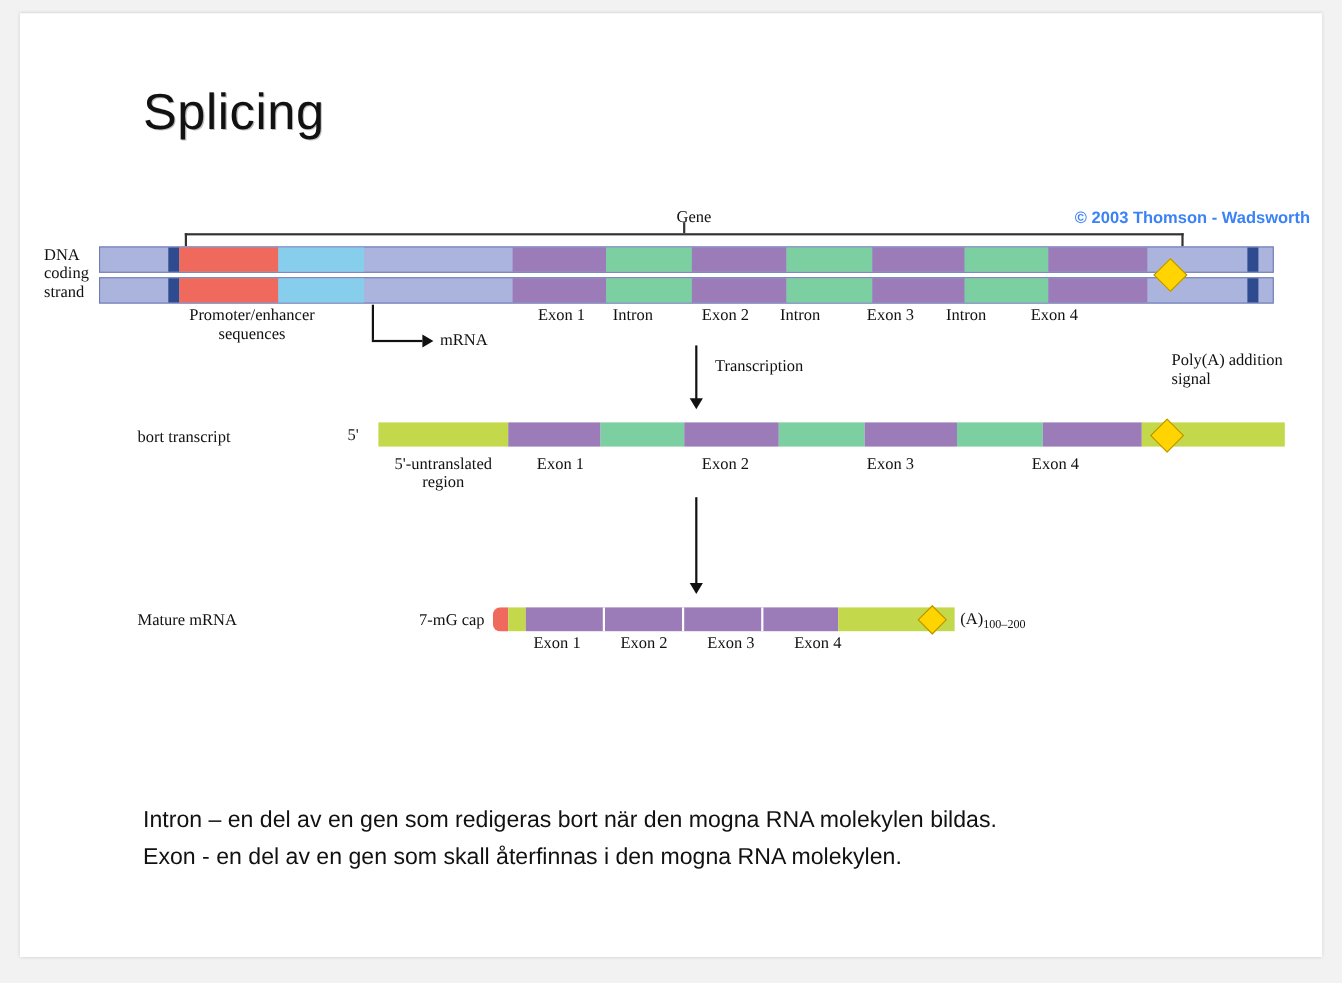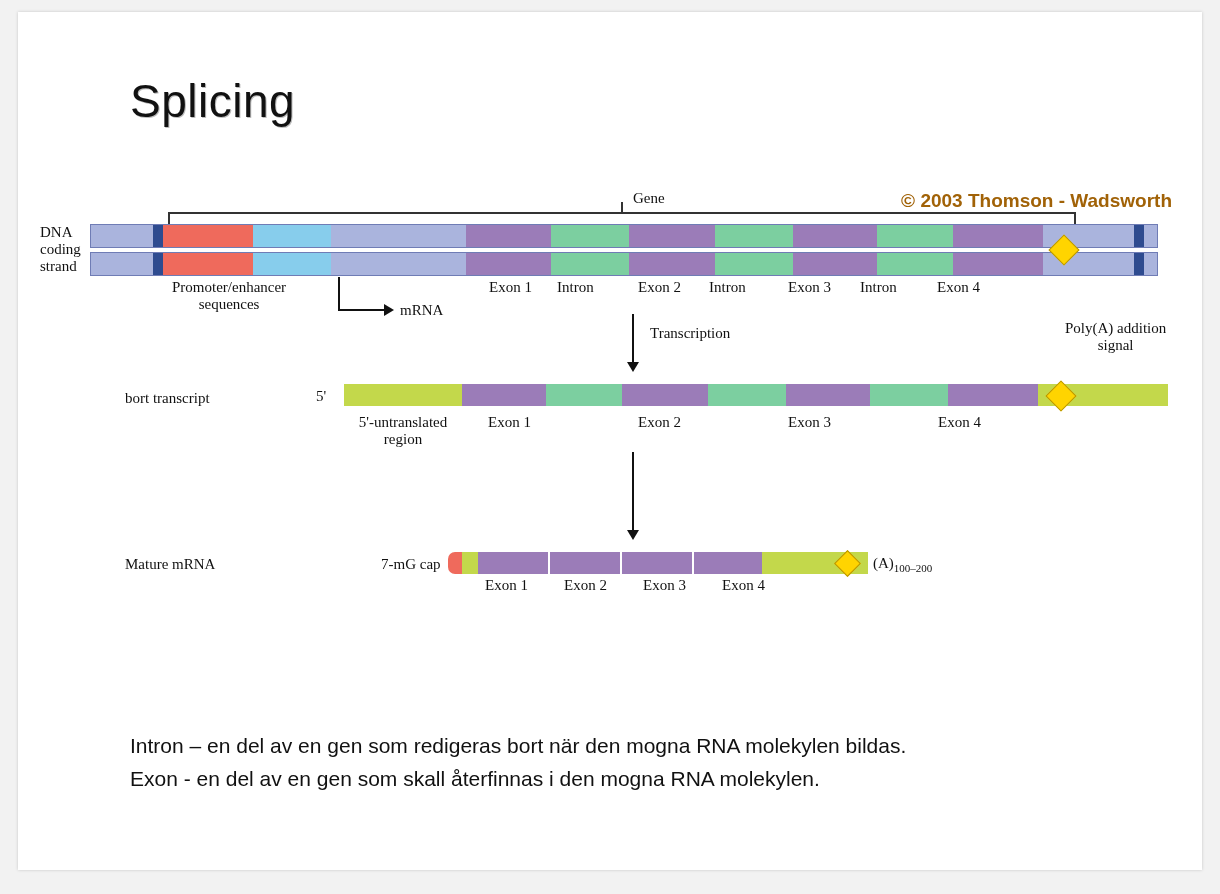--- a/index.html
+++ b/index.html
@@ -44,26 +44,26 @@
   .fig-label {
     position: absolute;
     font-family: "Liberation Serif", serif;
     font-size: 15px;
     color: #111;
     line-height: 1.12;
     white-space: pre;
   }
   .copyright {
     position: absolute;
-    right: 30px;
+    right: 11px;
     top: 28px;
     font-family: "Liberation Sans", sans-serif;
-    font-size: 19px;
+    font-size: 15px;
     font-weight: bold;
-    color: #a16207;
+    color: #3b82f6;
   }
 
   
   .dna {
     position: absolute;
     left: 72px;
     top: 62px;
     width: 1068px;
     height: 52px;
   }
@@ -184,21 +184,21 @@
   <div class="figure">
 
     <div class="copyright">© 2003 Thomson - Wadsworth</div>
 
     <div class="fig-label" style="left:22px; top:62px;">DNA
 coding
 strand</div>
 
     <div class="brace" style="left:150px; top:50px; width:908px;"></div>
     <div class="brace-stem" style="left:603px; top:40px;"></div>
-    <div class="fig-label" style="left:615px; top:28px;">Gene</div>
+    <div class="fig-label" style="left:597px; top:28px;">Gene</div>
 
     <div class="dna">
       <div class="strand top">
         <div class="seg darkblue" style="left:62px; width:10px;"></div>
         <div class="seg red" style="left:72px; width:90px;"></div>
         <div class="seg lblue" style="left:162px; width:78px;"></div>
         <div class="seg purple" style="left:375px; width:85px;"></div>
         <div class="seg green" style="left:460px; width:78px;"></div>
         <div class="seg purple" style="left:538px; width:86px;"></div>
         <div class="seg green" style="left:624px; width:78px;"></div>
@@ -236,21 +236,21 @@
 
     <div class="arrow-line" style="left:320px; top:115px; height:32px;"></div>
     <div class="hline" style="left:320px; top:147px; width:46px;"></div>
     <div class="arrow-head right" style="left:366px; top:142px;"></div>
     <div class="fig-label" style="left:382px; top:140px;">mRNA</div>
 
     <div class="arrow-line" style="left:614px; top:152px; height:50px;"></div>
     <div class="arrow-head" style="left:609px; top:200px;"></div>
     <div class="fig-label" style="left:632px; top:163px;">Transcription</div>
 
-    <div class="fig-label" style="left:1047px; top:158px;text-align:center;">Poly(A) addition
+    <div class="fig-label" style="left:1047px; top:158px;">Poly(A) addition
 signal</div>
 
     <div class="fig-label" style="left:107px; top:228px;">bort transcript</div>
     <div class="fig-label" style="left:298px; top:226px;">5'</div>
 
     <div class="bar" style="left:326px; top:222px; width:824px;">
       <div class="seg olive" style="left:0; width:118px;"></div>
       <div class="seg purple2" style="left:118px; width:84px;"></div>
       <div class="seg green2" style="left:202px; width:76px;"></div>
       <div class="seg purple2" style="left:278px; width:86px;"></div>

